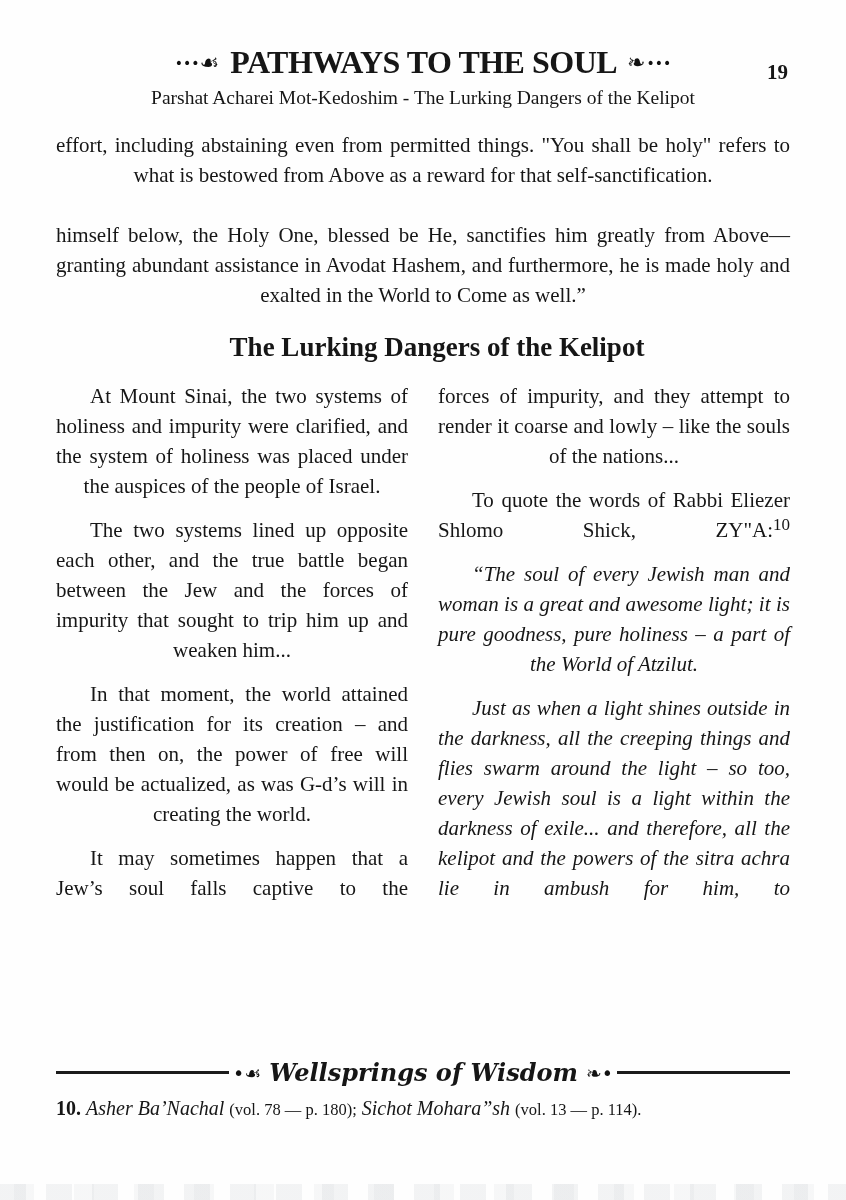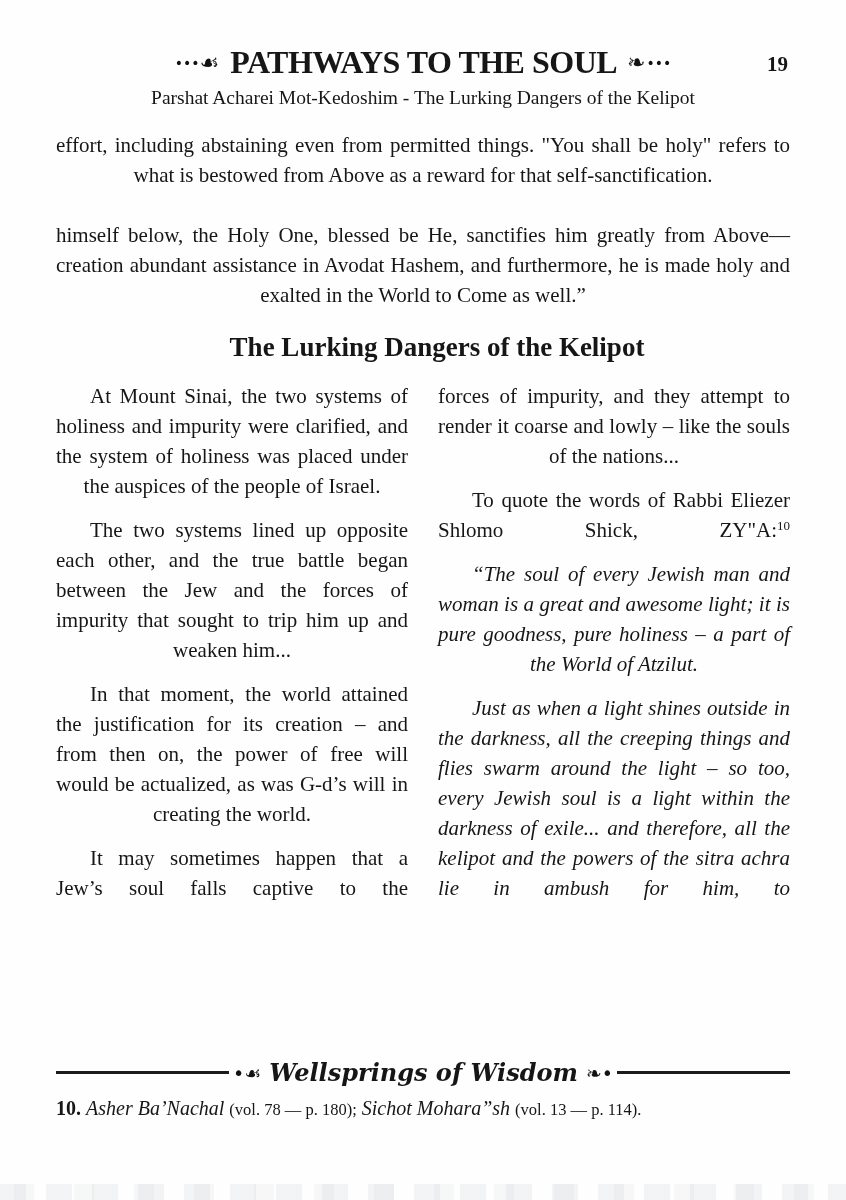--- a/index.html
+++ b/index.html
@@ -35,21 +35,21 @@
     font-family: "DejaVu Sans", sans-serif;
     font-size: 22px;
     line-height: 1;
     color: #111;
     letter-spacing: 1px;
   }
   .ornament .dots { font-size: 14px; letter-spacing: 0; vertical-align: 2px; }
   .page-number {
     position: absolute;
     right: 58px;
-    top: 8px;
+    top: 16px;
     font-size: 21px;
     font-weight: 700;
   }
   .subtitle {
     margin: 6px 0 0;
     text-align: center;
     font-size: 19.5px;
     font-weight: 400;
   }
 
@@ -60,21 +60,21 @@
     padding: 0 56px;
     margin-top: 17px;
   }
   .col { flex: 1; font-size: 21px; line-height: 30px; text-align: justify; hyphens: none; }
   .col p { margin: 0 0 14px; }
   .col p:last-child { margin-bottom: 0; }
   p.indent { text-indent: 34px; }
   p.center-last { text-align-last: center; }
   p.justify-last { text-align-last: justify; }
   p.quote { font-style: italic; }
-  sup.fn-ref { font-size: 13px; line-height: 0; vertical-align: 7px; }
+  sup.fn-ref { font-size: 17px; line-height: 0; vertical-align: 7px; }
 
   .intro-section { margin-top: 21px; flex-direction: column; }
   .section-heading {
     margin: 22px 0 18px;
     text-align: center;
     font-size: 27px;
     font-weight: 700;
     padding-left: 28px;
   }
 
@@ -145,21 +145,21 @@
       <span class="page-number">19</span>
     </div>
     <h2 class="subtitle">Parshat Acharei Mot-Kedoshim - The Lurking Dangers of the Kelipot</h2>
   </header>
 
   <section class="columns intro-section">
     <div class="col">
       <p class="center-last">effort, including abstaining even from permitted things. "You shall be holy" refers to what is bestowed from Above as a reward for that self-sanctification.</p>
     </div>
     <div class="col">
-      <p class="center-last">himself below, the Holy One, blessed be He, sanctifies him greatly from Above—creation abundant assistance in Avodat Hashem, and furthermore, he is made holy and exalted in the World to Come as well.”</p>
+      <p class="center-last">himself below, the Holy One, blessed be He, sanctifies him greatly from Above—granting abundant assistance in Avodat Hashem, and furthermore, he is made holy and exalted in the World to Come as well.”</p>
     </div>
   </section>
 
   <h3 class="section-heading">The Lurking Dangers of the Kelipot</h3>
 
   <section class="columns main-section">
     <div class="col">
       <p class="indent center-last">At Mount Sinai, the two systems of holiness and impurity were clarified, and the system of holiness was placed under the auspices of the people of Israel.</p>
       <p class="indent center-last">The two systems lined up opposite each other, and the true battle began between the Jew and the forces of impurity that sought to trip him up and weaken him...</p>
       <p class="indent center-last">In that moment, the world attained the justification for its creation – and from then on, the power of free will would be actualized, as was G-d’s will in creating the world.</p>

